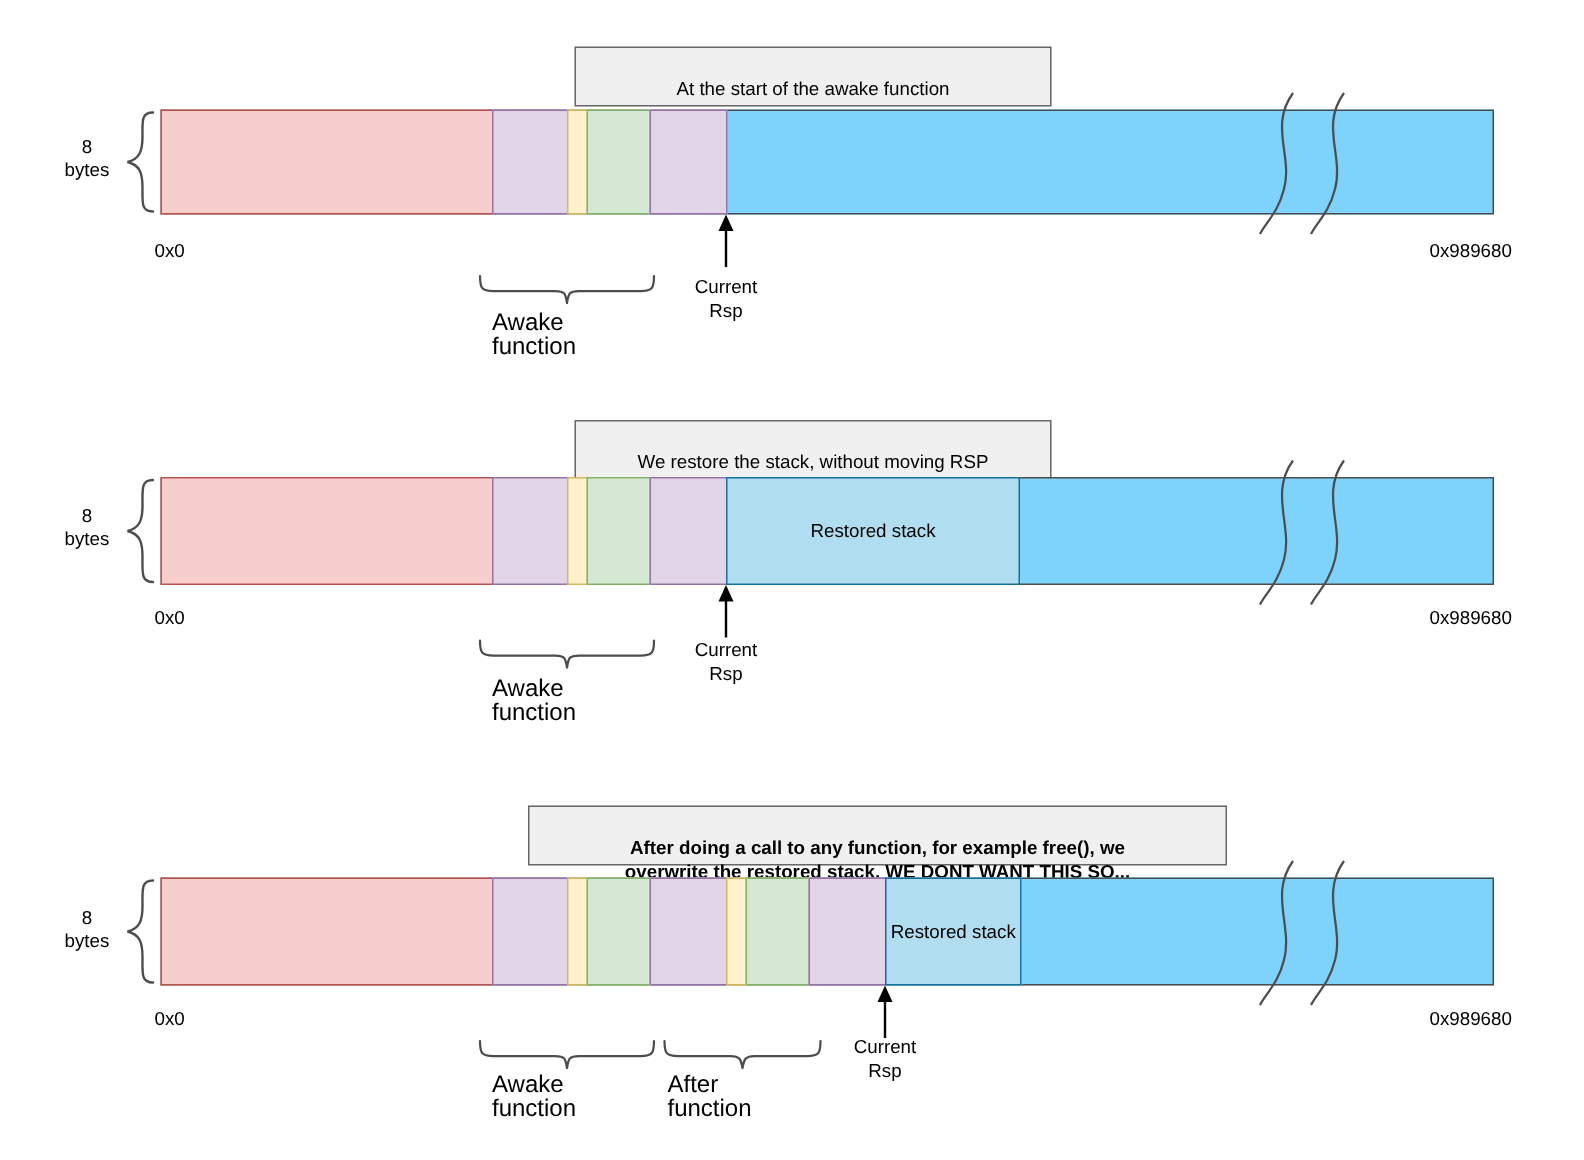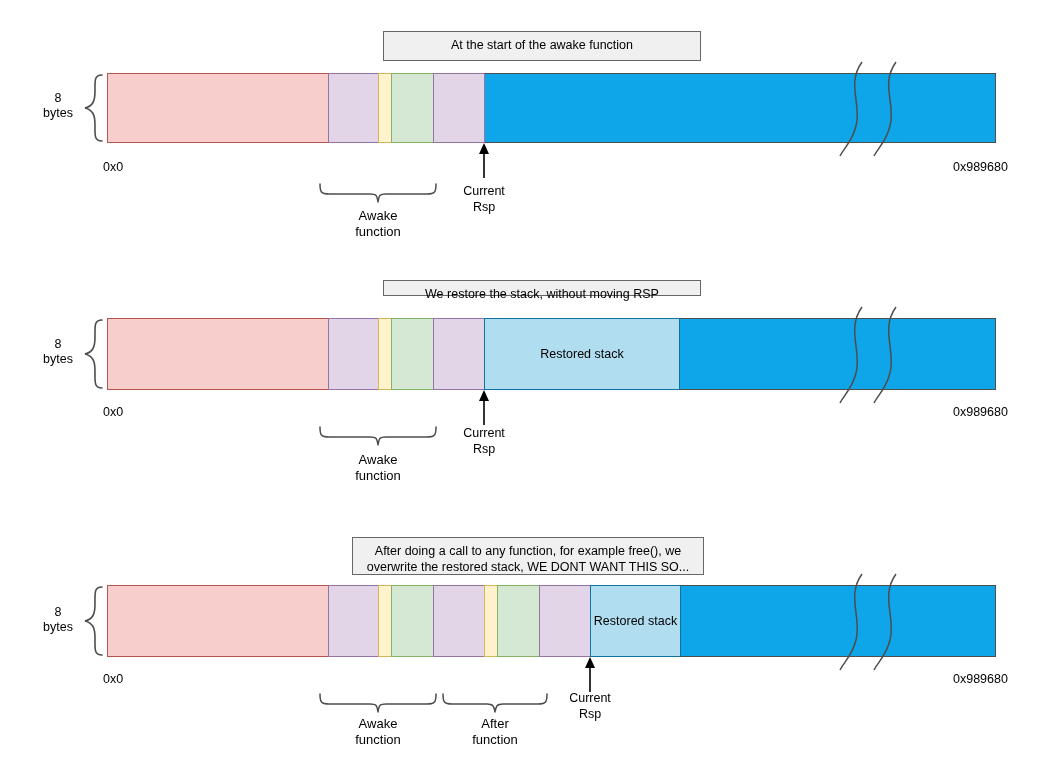--- a/index.html
+++ b/index.html
@@ -16,29 +16,29 @@
 
   
   .caption{
     position:absolute;
     background:#f0f0f0;
     border:1px solid #666666;
     font-size:12.5px;
     line-height:16px;
     text-align:center;
     color:#000;
-    padding:5px 8px;
+    padding:19px 8px;
     box-sizing:border-box;
     white-space:pre-line;
   }
   .bar-outline{
     position:absolute;
     border:1px solid #4d4d4d;
     box-sizing:border-box;
-    background:#0ea5e9;
+    background:#7dd3fc;
   }
   .seg{
     position:absolute;
     box-sizing:border-box;
     top:0;height:100%;
     display:flex;align-items:center;justify-content:center;
     font-size:12.5px;line-height:15px;text-align:center;
   }
   .seg.red   {background:#f8cecc;border:1px solid #b85450;}
   .seg.purple{background:#e1d5e7;border:1px solid #9673a6;}
@@ -70,22 +70,22 @@
   .rsplabel{
     position:absolute;
     font-size:12.5px;line-height:16px;
     text-align:center;white-space:pre-line;
   }
 
   
   .bbrace{position:absolute;}
   .bbracelabel{
     position:absolute;
-    font-size:13px;line-height:16px;
-    text-align:center;white-space:pre-line;
+    font-size:16px;line-height:16px;
+    white-space:pre-line;
   }
 </style>
 </head>
 <body>
 
 <div class="panel">
 
   <div class="caption" style="left:383px;top:31px;width:318px;height:30px;">At the start of the awake function</div>
 
   <div class="bytelabel" style="left:28px;top:91px;width:60px;">8
@@ -163,21 +163,21 @@
 
   <svg class="bbrace" style="left:318px;top:425px;" width="120" height="22">
     <path d="M2 2 C2 10 3 12 11 12 L52 12 C59 12 59 14 60 20 C61 14 61 12 68 12 L109 12 C117 12 118 10 118 2" fill="none" stroke="#4d4d4d" stroke-width="1.5" stroke-linecap="round" stroke-linejoin="round"></path>
   </svg>
   <div class="bbracelabel" style="left:328px;top:452px;width:100px;">Awake
 function</div>
 </div>
 
 <div class="panel">
 
-  <div class="caption" style="left:352px;top:537px;width:352px;height:38px;">After doing a call to any function, for example free(), we
+  <div class="caption" style="left:352px;top:537px;width:466px;height:38px;font-weight:bold;">After doing a call to any function, for example free(), we
 overwrite the restored stack, WE DONT WANT THIS SO...</div>
 
   <div class="bytelabel" style="left:28px;top:605px;width:60px;">8
 bytes</div>
 
   <svg class="lbrace" style="left:82px;top:585px;" width="22" height="72">
     <path d="M20 2 C12 2 13 8 13 19 C13 29 11 34 3 36 C11 38 13 43 13 53 C13 64 12 70 20 70" fill="none" stroke="#4d4d4d" stroke-width="1.6" stroke-linecap="round"></path>
   </svg>
 
   <div class="bar-outline" style="left:107px;top:585px;width:889px;height:72px;">

